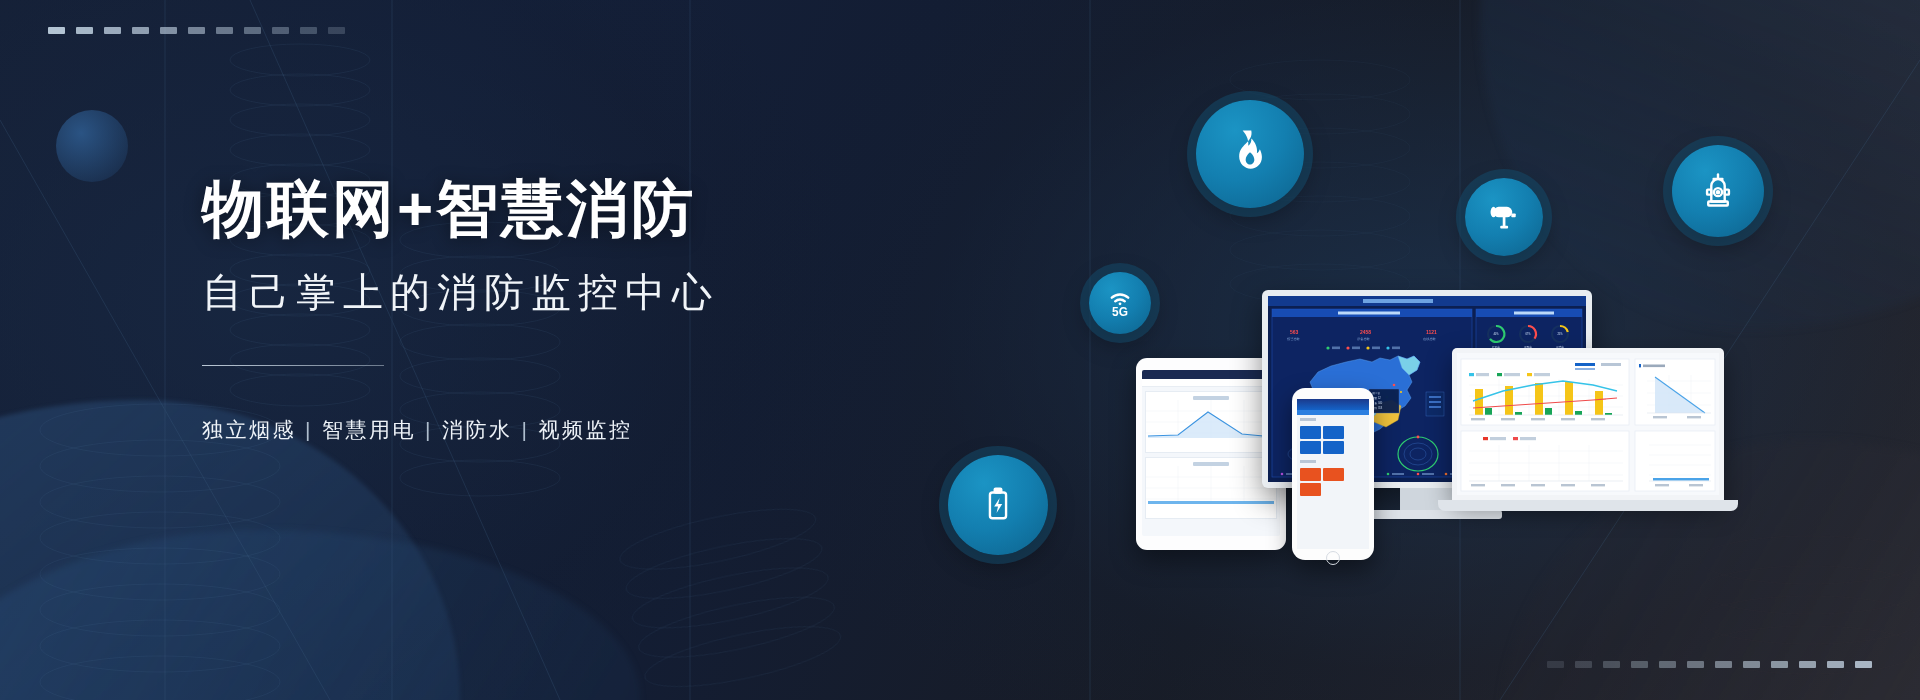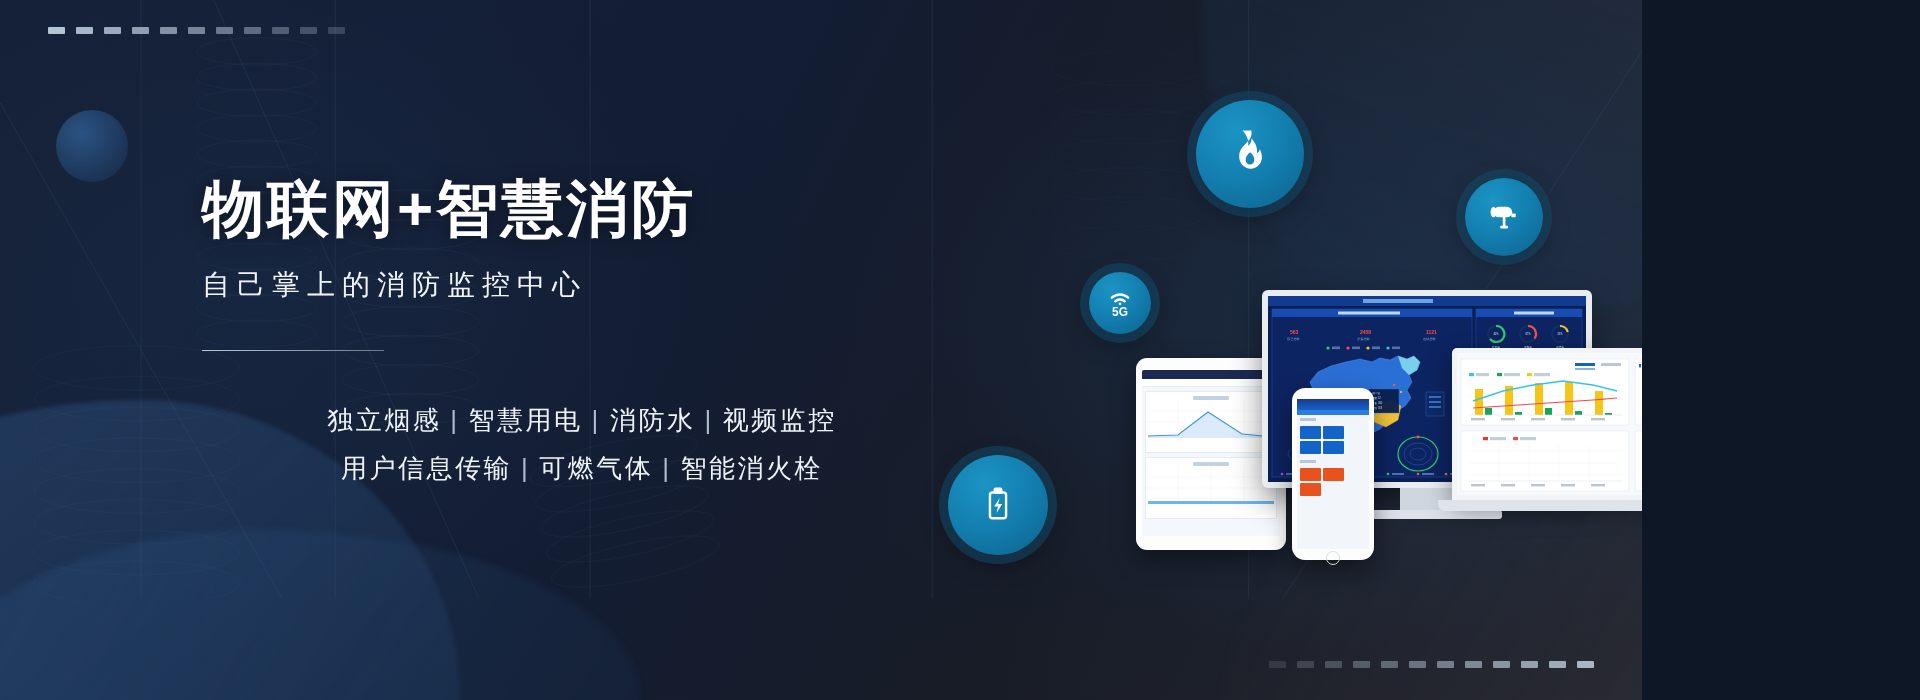--- a/index.html
+++ b/index.html
@@ -2,21 +2,21 @@
 <html><head>
 <meta charset="utf-8">
 <style>
   * { margin:0; padding:0; box-sizing:border-box; }
   html, body {
     width:1920px; height:700px; overflow:hidden;
     background:#0e1726;
     font-family:"Liberation Sans", sans-serif;
   }
   #banner {
-    position:relative; width:1642px; height:700px; overflow:hidden;
+    position:relative; width:1920px; height:700px; overflow:hidden;
     background:
       radial-gradient(ellipse 900px 620px at 1420px 330px, rgba(28,52,82,0.75) 0%, rgba(20,32,52,0.25) 55%, rgba(0,0,0,0) 78%),
       radial-gradient(ellipse 760px 600px at 250px 300px, rgba(24,40,66,0.70) 0%, rgba(18,28,46,0.20) 60%, rgba(0,0,0,0) 80%),
       linear-gradient(115deg, #16223a 0%, #14203a 22%, #131d33 42%, #181c26 66%, #23232a 85%, #2a2a30 100%);
   }
 
   
   .blob { position:absolute; border-radius:50%; pointer-events:none; }
   .blob-bl-1 {
     left:-300px; top:400px; width:760px; height:620px;
@@ -57,32 +57,32 @@
   #dash-bottom-right { right:48px; bottom:32px; }
 
   
   #text-block { position:absolute; left:202px; top:172px; width:760px; }
   #headline {
     font-size:62px; font-weight:700; color:#ffffff; letter-spacing:3px;
     line-height:1.18; text-shadow:0 2px 18px rgba(0,0,0,.45);
     font-family:"Liberation Sans","DejaVu Sans",sans-serif;
   }
   #subhead {
-    margin-top:22px; font-size:28px; font-weight:400; color:#f0f4f8;
+    margin-top:22px; font-size:40px; font-weight:400; color:#f0f4f8;
     letter-spacing:7px; line-height:1.25;
     font-family:"Liberation Sans","DejaVu Sans",sans-serif;
   }
   #divider {
     margin-top:48px; width:182px; height:1px;
     background:linear-gradient(90deg, rgba(215,228,240,.85), rgba(215,228,240,.45));
   }
   #feature-list { margin-top:45px; }
   .feature-line {
-    font-size:26px; color:#eef3f8; letter-spacing:2.5px; line-height:1.85;
-    font-family:"Liberation Sans","DejaVu Sans",sans-serif; white-space:nowrap;text-align:center;
+    font-size:21px; color:#eef3f8; letter-spacing:2.5px; line-height:1.85;
+    font-family:"Liberation Sans","DejaVu Sans",sans-serif; white-space:nowrap;
   }
   .feature-line .sep { color:#aebdcd; padding:0 9px; }
 
   
   .icon-badge {
     position:absolute; border-radius:50%;
     display:flex; align-items:center; justify-content:center;
     background:radial-gradient(circle at 36% 28%, #1b94c4 0%, #137fb0 48%, #0d628c 100%);
     box-shadow:0 0 0 9px rgba(20,72,104,0.55), 0 8px 26px rgba(0,0,0,.38);
   }
@@ -251,21 +251,20 @@
       <span class="dash" style="opacity: 0.713;"></span>
       <span class="dash" style="opacity: 0.772;"></span>
     </div>
 
   <div id="text-block">
     <div id="headline">物联网+智慧消防</div>
     <div id="subhead">自己掌上的消防监控中心</div>
     <div id="divider"></div>
     <div id="feature-list">
         <div class="feature-line"><span>独立烟感</span><span class="sep">|</span><span>智慧用电</span><span class="sep">|</span><span>消防水</span><span class="sep">|</span><span>视频监控</span></div>
-        <div class="feature-line"><span>用户信息传输</span><span class="sep">|</span><span>可燃气体</span><span class="sep">|</span><span>智能消火栓</span></div>
       </div>
   </div>
 
   <div class="icon-badge" id="badge-flame">
     <svg width="52" height="52" viewBox="0 0 24 24">
       <path fill="#ffffff" d="M12.6 1.2c.6 3-1.1 4.6-2.6 6.1C8.3 8.9 7 10.5 7 13.2c0 3.2 2.4 5.6 5.3 5.6 2.9 0 5.2-2.3 5.2-5.4 0-2-1-3.6-1-3.6s-.3 1.3-1.3 1.9c.4-2.7-.9-5.4-2.6-6.9.2 1.5-.5 2.6-1.4 3.4.2-2.3-.5-4.7-2.6-7zM12 11.2c1.4 1.1 2 2.3 2 3.5 0 1.2-.9 2.2-2 2.2s-2-1-2-2.2c0-1.3.7-2.4 2-3.5z"></path>
     </svg>
   </div>
 
   <div class="icon-badge" id="badge-camera">

